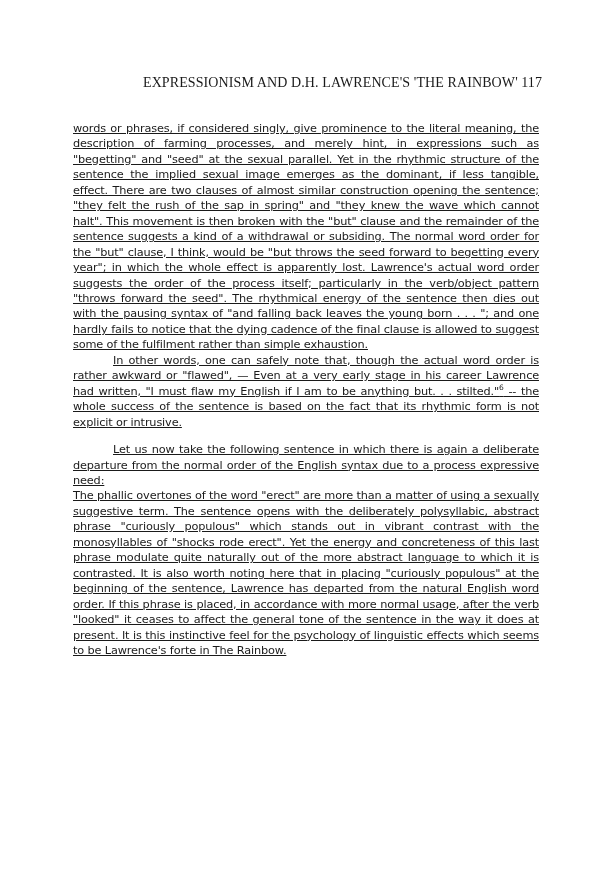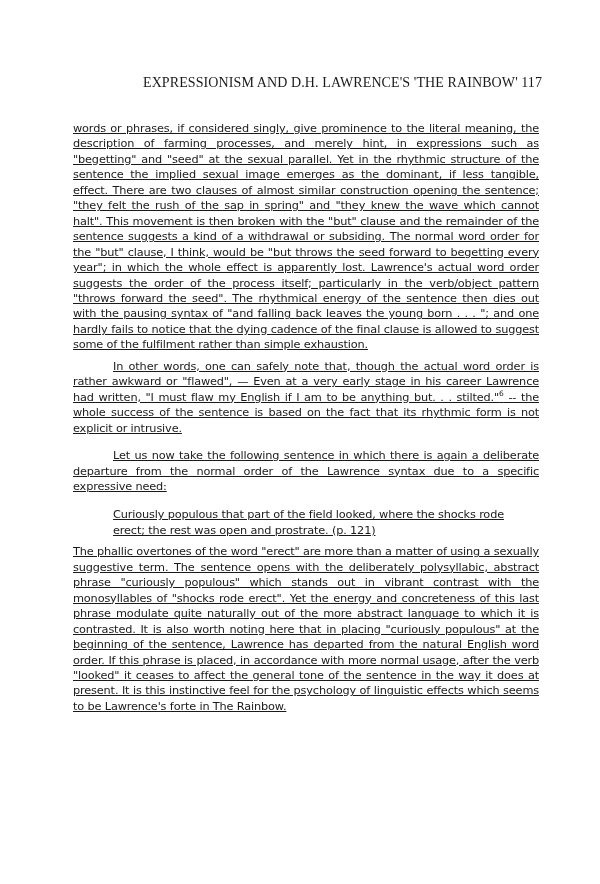--- a/index.html
+++ b/index.html
@@ -47,21 +47,21 @@
     }
     .para {
       margin: 0;
       text-align: justify;
       hyphens: none;
       text-decoration: underline;
     }
     .para.indent {
       text-indent: 40px;
     }
-    .gap-lg { margin-top: 6px; }
+    .gap-lg { margin-top: 0; }
     .gap-md { margin-top: 12px; }
     .block-quote {
       margin: 13px 0 0 40px;
       text-align: left;
     }
     sup {
       font-size: 7.5px;
       line-height: 0;
       vertical-align: 5px;
     }
@@ -72,19 +72,18 @@
 <div class="running-head">
   <span class="title">EXPRESSIONISM AND D.H. LAWRENCE'S 'THE RAINBOW'</span>
   <span class="page-no">117</span>
 </div>
 
 <div class="body-text">
   <p class="para">words or phrases, if considered singly, give prominence to the literal meaning, the description of farming processes, and merely hint, in expressions such as "begetting" and "seed" at the sexual parallel. Yet in the rhythmic structure of the sentence the implied sexual image emerges  as the dominant, if less tangible, effect. There are two clauses of almost similar construction opening the sentence; "they felt the rush  of the sap in spring" and "they knew the wave which cannot halt". This movement is then broken  with the "but" clause and the remainder of the sentence suggests a kind of a withdrawal or subsiding. The normal word order for the "but" clause, I think, would be "but throws the seed forward to begetting every year"; in which the whole effect is apparently  lost. Lawrence's actual word order suggests the order of the process itself; particularly in the verb/object pattern "throws forward the seed". The rhythmical energy of the sentence then dies out with the pausing syntax of "and falling back leaves the young born . . . "; and one hardly fails to notice that the dying cadence of the final clause is allowed to suggest some of the fulfilment rather than simple exhaustion.</p>
 
   <p class="para indent gap-lg"><span>In other words, one can safely note that, though the actual word order is rather awkward or "flawed", — Even at a very early stage in his career  Lawrence had written, "I must flaw my English if I am to be anything but. . . stilted."</span><sup>6</sup><span> -- the whole success of the sentence is based on the fact that its rhythmic form is not explicit or intrusive.</span></p>
 
-  <p class="para indent gap-md">Let us now take the following sentence in which there is again a deliberate departure from the normal order of the Lawrence syntax due to a specific expressive need:</p>
+  <p class="para indent gap-md">Let us now take the following sentence in which there is again a deliberate departure from the normal order of the English syntax due to a process expressive need:</p>
 
-  <p class="para block-quote">Curiously populous that part of the field looked, where the shocks rode erect; the rest was open and prostrate. (p. 121)</p>
 
   <p class="para gap-lg">The phallic overtones of the word "erect" are more than a matter of using a sexually suggestive term. The sentence opens with the deliberately polysyllabic, abstract phrase "curiously populous" which stands out in vibrant contrast with the monosyllables of "shocks  rode erect". Yet the energy and concreteness of this last phrase modulate quite naturally out of the more abstract language to which it is contrasted. It is also worth noting here that in placing "curiously populous" at the beginning of the sentence, Lawrence has departed from the natural English word order. If this phrase is placed, in accordance with more normal usage, after the verb "looked" it ceases to affect the general tone of the sentence in the way it does at present. It is this instinctive feel for the psychology of linguistic effects which seems to be Lawrence's forte in The Rainbow.</p>
 
 </div>
 
 </body></html>

